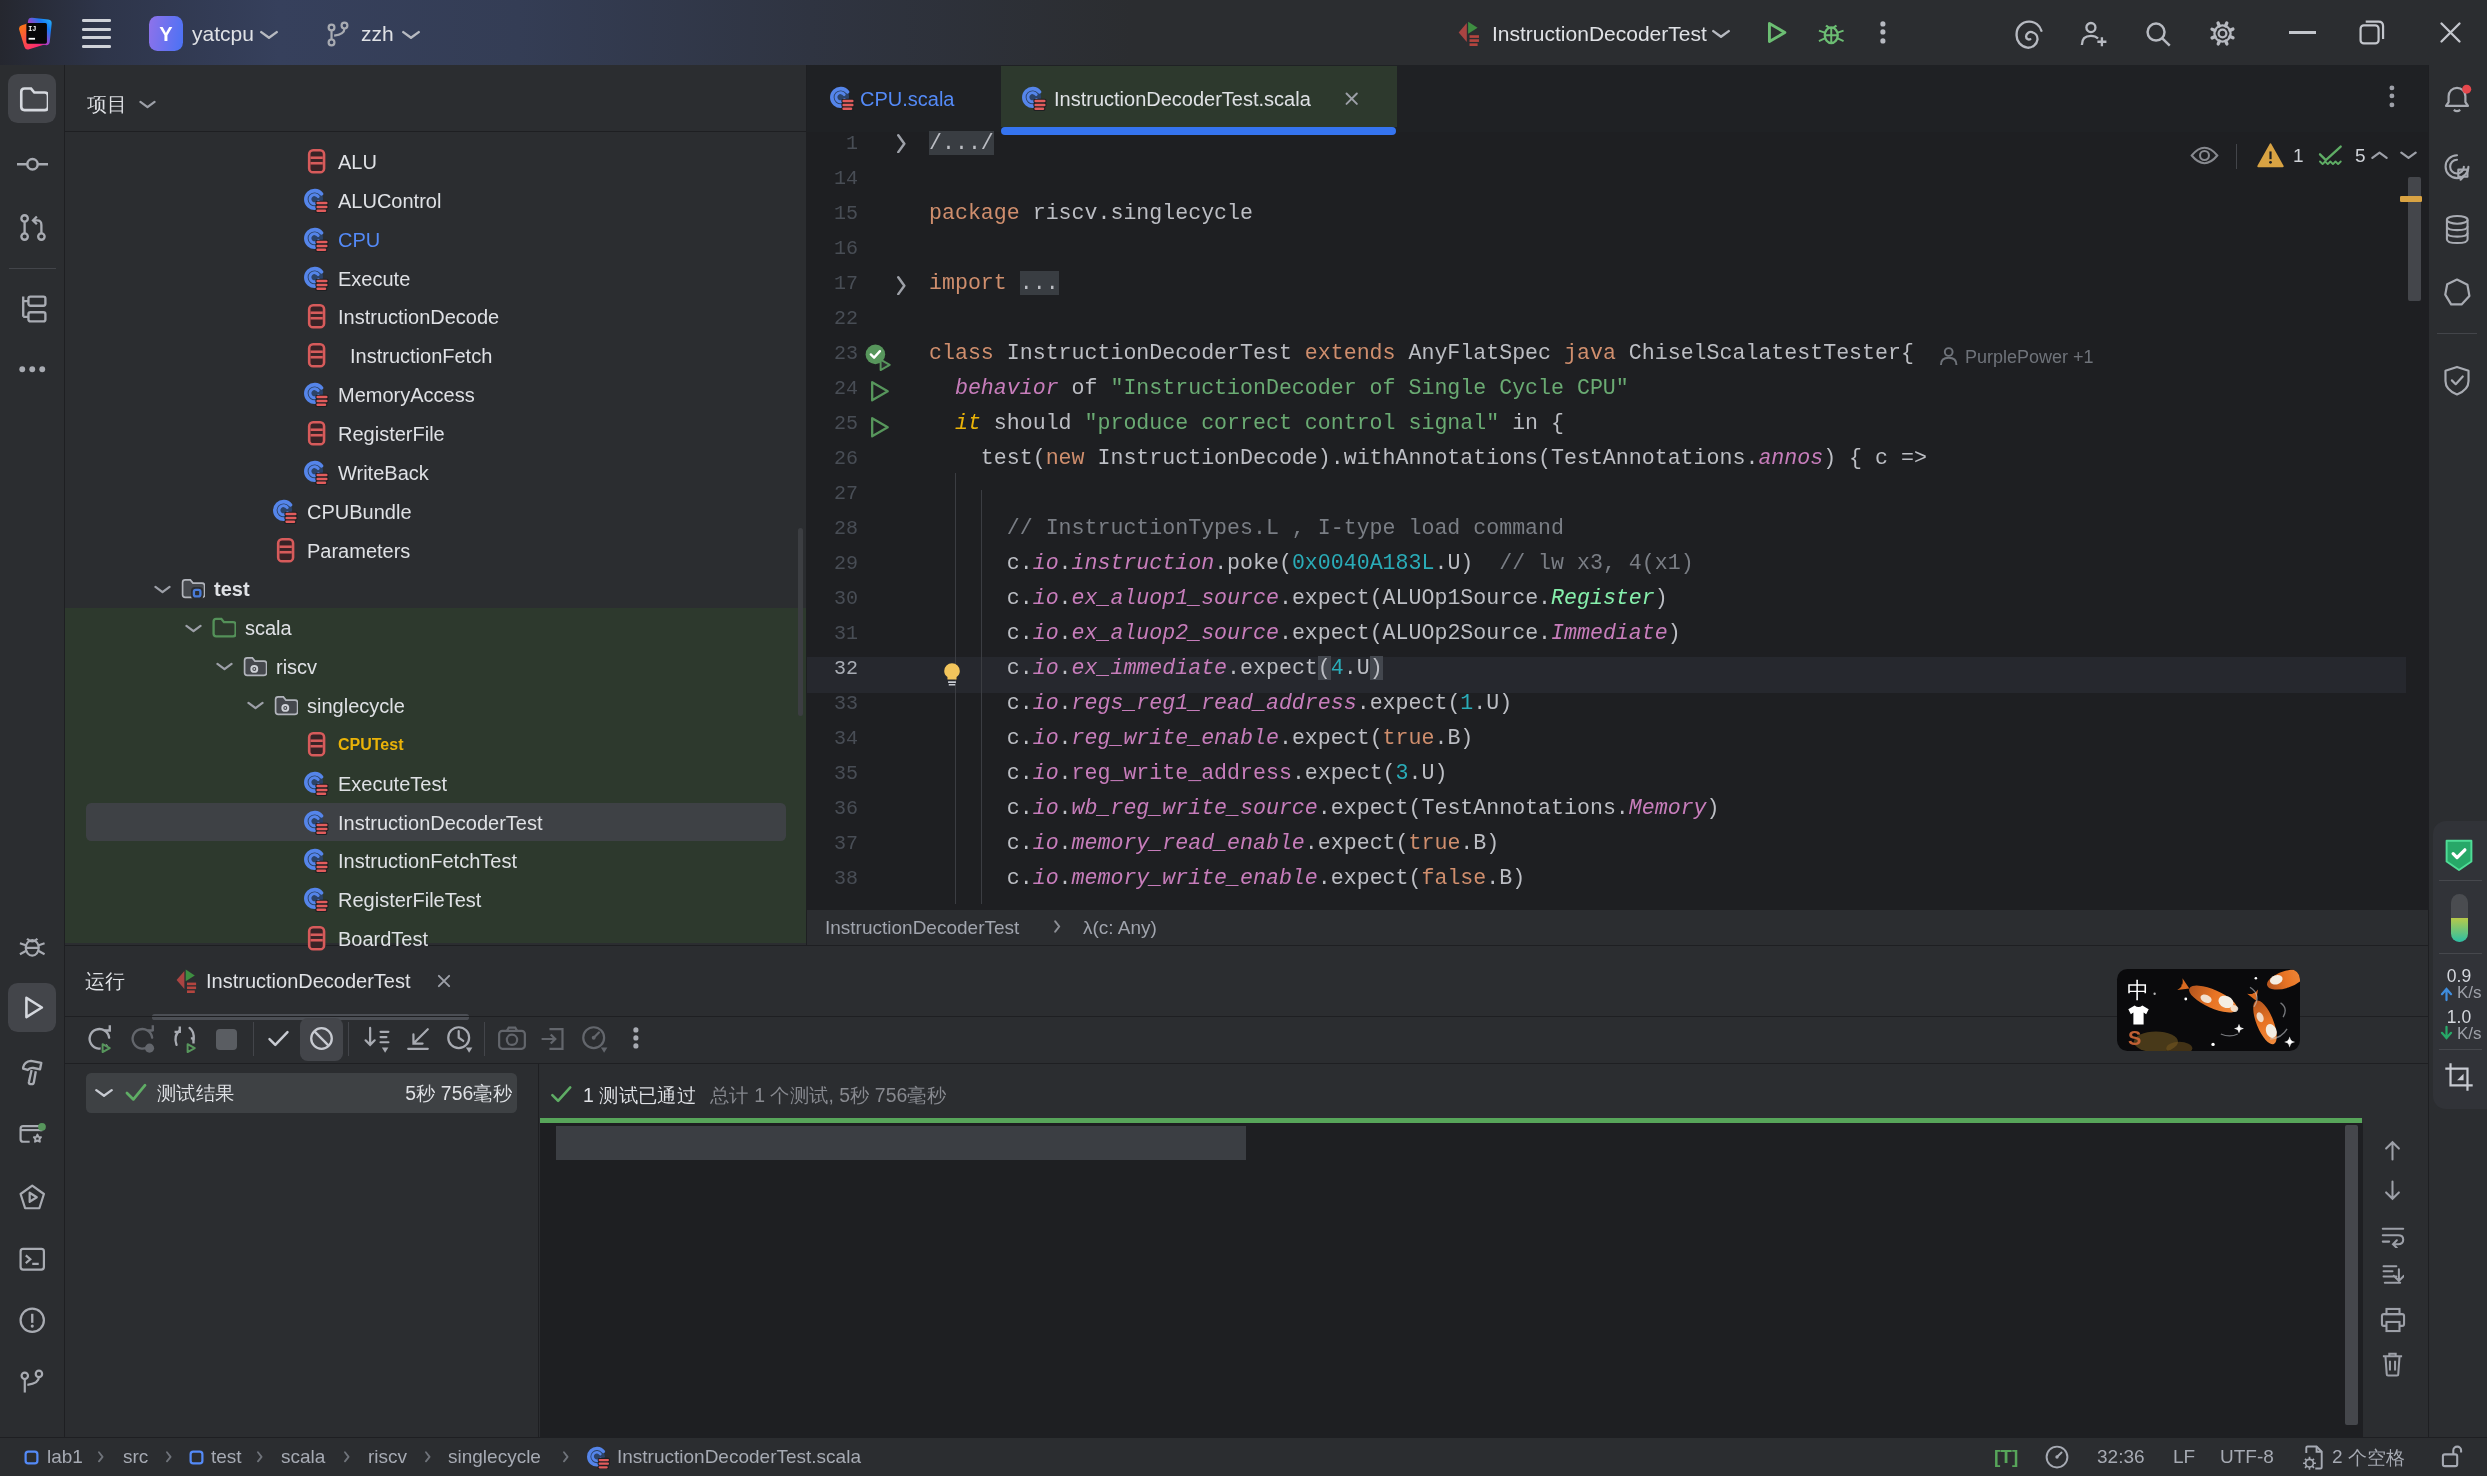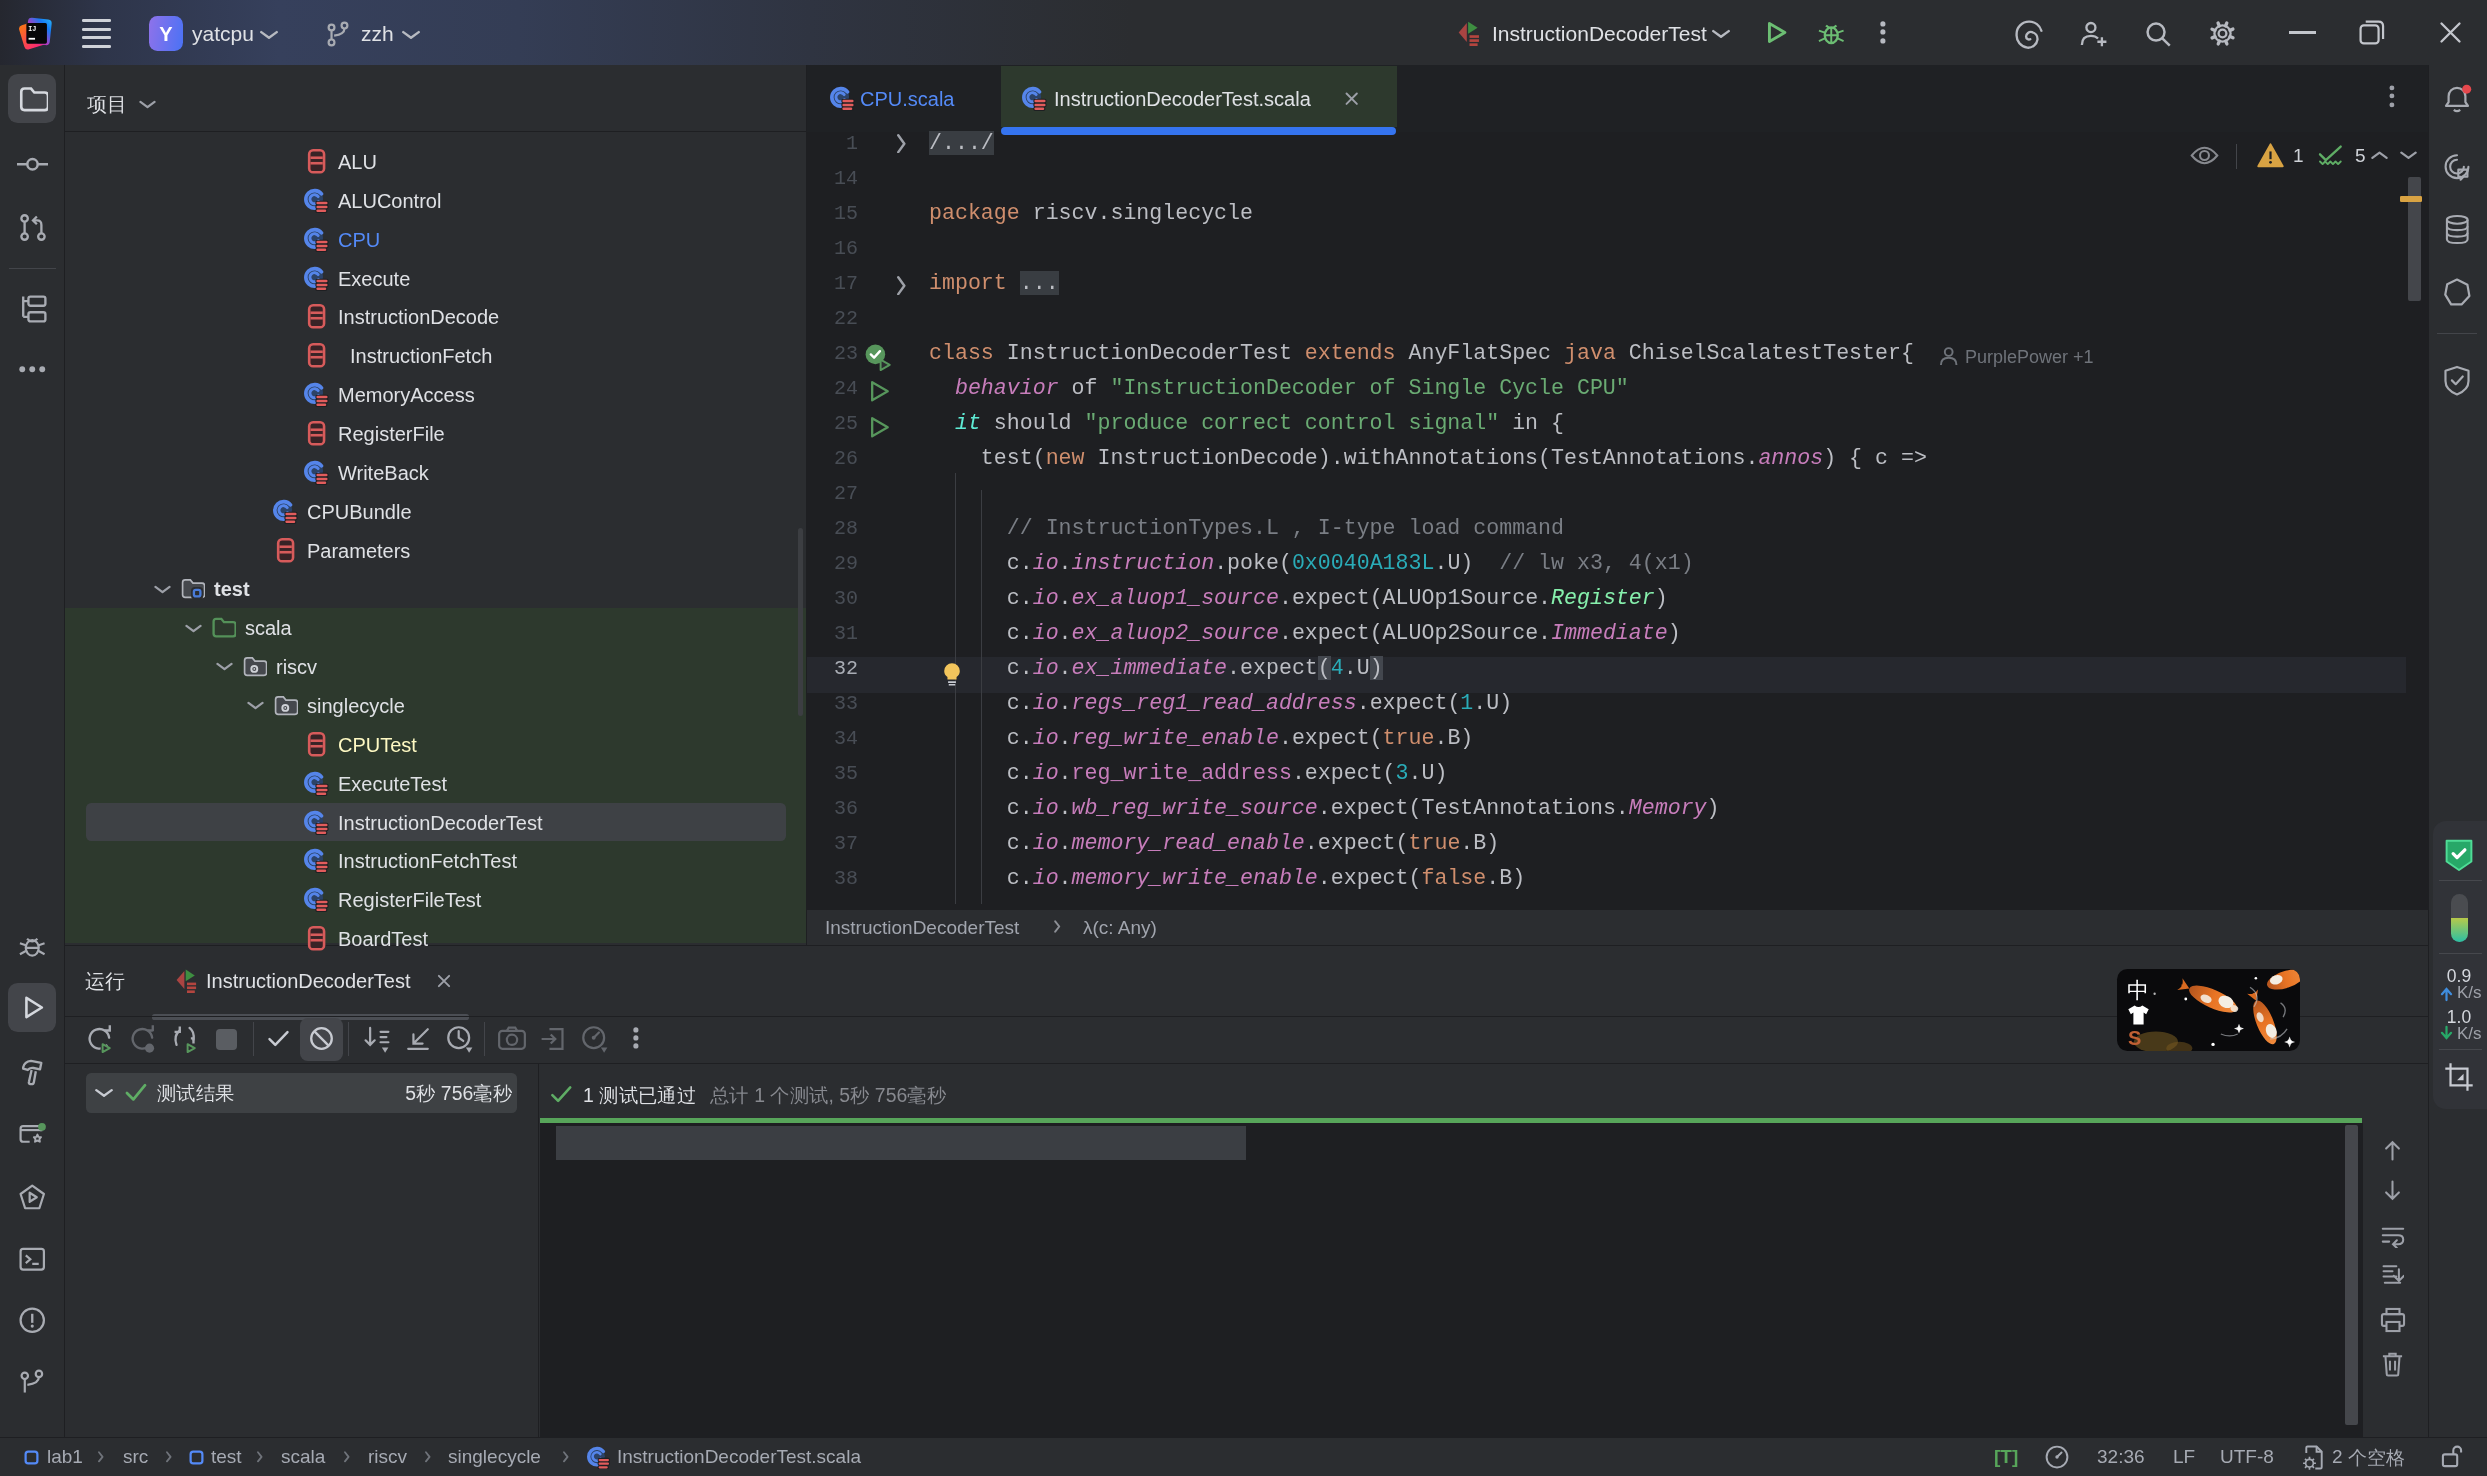--- a/index.html
+++ b/index.html
@@ -398,21 +398,21 @@
       <path d="M4 10 q0-4 4-4 h8 l4 5 h14 q4 0 4 4 v14 q0 4-4 4 H8 q-4 0-4-4 z" fill="#45484d" stroke="#b2b5bc" stroke-width="2.6"></path>
       <circle cx="19" cy="23" r="4.6" fill="none" stroke="#ced1d6" stroke-width="3"></circle>
       <circle cx="19" cy="23" r="1.4" fill="#ced1d6"></circle>
     </svg>
     <div class="tx" style="left:307px;top:706px;font-size:20px;color:#dfe1e5;font-weight:400;font-family:'Liberation Sans',sans-serif;">singlecycle</div>
     <svg class="ai" style="left:304px;top:732px" width="24.6" height="24.6" viewBox="0 0 38 38">
       <rect x="8" y="2" width="23" height="34" rx="6" fill="#382326" stroke="#d75b5b" stroke-width="4"></rect>
       <line x1="10" y1="13.5" x2="29" y2="13.5" stroke="#d75b5b" stroke-width="4"></line>
       <line x1="10" y1="22" x2="29" y2="22" stroke="#d75b5b" stroke-width="4"></line>
     </svg>
-    <div class="tx" style="left:338px;top:745px;font-size:20px;color:#fef9c3;font-weight:400;font-family:'Liberation Sans',sans-serif;">CPUTest</div>
+    <div class="tx" style="left:338px;top:745px;font-size:16px;color:#eab308;font-weight:700;font-family:'Liberation Sans',sans-serif;">CPUTest</div>
     <svg class="ai" style="left:304px;top:771px" width="24.6" height="24.6" viewBox="0 0 38 38">
       <circle cx="16.5" cy="17" r="13" fill="#2c4368"></circle>
       <path d="M27.5 25.5 A13.6 13.6 0 1 1 27.0 9.0" fill="none" stroke="#5585ea" stroke-width="5.6" stroke-linecap="round"></path>
       <path d="M22.3 20.8 A7.0 7.0 0 1 1 22.0 13.4" fill="none" stroke="#5585ea" stroke-width="4.4" stroke-linecap="round"></path>
       <g stroke="#1e1f22" stroke-width="7.2" stroke-linecap="round">
         <line x1="21" y1="23.2" x2="34.5" y2="23.2"></line>
         <line x1="21" y1="29.2" x2="34.5" y2="29.2"></line>
         <line x1="21" y1="35.2" x2="32.5" y2="35.2"></line>
       </g>
       <g stroke="#e25c5c" stroke-width="3.8" stroke-linecap="round">
@@ -569,21 +569,21 @@
 <path d="M14 31 h12 M15 35 h10" stroke="#c8cbd2" stroke-width="2.6"></path>
     </svg>
     <pre style="left:929px;top:126px;font-size:21.6px;line-height:35px;color:#bcbec4"><span style="color:#bcbec4;background:#393d42;">/.../</span>
 
 <span style="color:#cf8e6d;">package</span><span style="color:#bcbec4;"> riscv.singlecycle</span>
 
 <span style="color:#cf8e6d;">import</span> <span style="color:#bcbec4;background:#393d42;">...</span>
 
 <span style="color:#cf8e6d;">class</span><span style="color:#bcbec4;"> InstructionDecoderTest </span><span style="color:#cf8e6d;">extends</span><span style="color:#bcbec4;"> AnyFlatSpec </span><span style="color:#cf8e6d;">java</span><span style="color:#bcbec4;"> ChiselScalatestTester{</span>
   <span style="color:#c77dbb;font-style:italic;">behavior</span><span style="color:#bcbec4;"> of </span><span style="color:#6aab73;">"InstructionDecoder of Single Cycle CPU"</span>
-  <span style="color:#5eead4;font-style:italic;">it</span><span style="color:#bcbec4;"> should </span><span style="color:#6aab73;">"produce correct control signal"</span><span style="color:#bcbec4;"> in {</span>
+  <span style="color:#eab308;font-style:italic;">it</span><span style="color:#bcbec4;"> should </span><span style="color:#6aab73;">"produce correct control signal"</span><span style="color:#bcbec4;"> in {</span>
     <span style="color:#bcbec4;">test(</span><span style="color:#cf8e6d;">new</span><span style="color:#bcbec4;"> InstructionDecode).withAnnotations(TestAnnotations.</span><span style="color:#c77dbb;font-style:italic;">annos</span><span style="color:#bcbec4;">) { c =&gt;</span>
 
 <span style="color:#7a7e85;">      // InstructionTypes.L , I-type load command</span>
       <span style="color:#bcbec4;">c.</span><span style="color:#c77dbb;font-style:italic;">io</span><span style="color:#bcbec4;">.</span><span style="color:#c77dbb;font-style:italic;">instruction</span><span style="color:#bcbec4;">.poke(</span><span style="color:#2aacb8;">0x0040A183L</span><span style="color:#bcbec4;">.U)  </span><span style="color:#7a7e85;">// lw x3, 4(x1)</span>
       <span style="color:#bcbec4;">c.</span><span style="color:#c77dbb;font-style:italic;">io</span><span style="color:#bcbec4;">.</span><span style="color:#c77dbb;font-style:italic;">ex_aluop1_source</span><span style="color:#bcbec4;">.expect(ALUOp1Source.</span><span style="color:#86efac;font-style:italic;">Register</span><span style="color:#bcbec4;">)</span>
       <span style="color:#bcbec4;">c.</span><span style="color:#c77dbb;font-style:italic;">io</span><span style="color:#bcbec4;">.</span><span style="color:#c77dbb;font-style:italic;">ex_aluop2_source</span><span style="color:#bcbec4;">.expect(ALUOp2Source.</span><span style="color:#c77dbb;font-style:italic;">Immediate</span><span style="color:#bcbec4;">)</span>
       <span style="color:#bcbec4;">c.</span><span style="color:#c77dbb;font-style:italic;">io</span><span style="color:#bcbec4;">.</span><span style="color:#c77dbb;font-style:italic;">ex_immediate</span><span style="color:#bcbec4;">.expect</span><span style="color:#bcbec4;background:#43474e;">(</span><span style="color:#2aacb8;">4</span><span style="color:#bcbec4;">.U</span><span style="color:#bcbec4;background:#43474e;">)</span>
       <span style="color:#bcbec4;">c.</span><span style="color:#c77dbb;font-style:italic;">io</span><span style="color:#bcbec4;">.</span><span style="color:#c77dbb;font-style:italic;">regs_reg1_read_address</span><span style="color:#bcbec4;">.expect(</span><span style="color:#2aacb8;">1</span><span style="color:#bcbec4;">.U)</span>
       <span style="color:#bcbec4;">c.</span><span style="color:#c77dbb;font-style:italic;">io</span><span style="color:#bcbec4;">.</span><span style="color:#c77dbb;font-style:italic;">reg_write_enable</span><span style="color:#bcbec4;">.expect(</span><span style="color:#cf8e6d;">true</span><span style="color:#bcbec4;">.B)</span>
       <span style="color:#bcbec4;">c.</span><span style="color:#c77dbb;font-style:italic;">io</span><span style="color:#bcbec4;">.</span><span style="color:#c77dbb;">reg_write_address</span><span style="color:#bcbec4;">.expect(</span><span style="color:#2aacb8;">3</span><span style="color:#bcbec4;">.U)</span>

